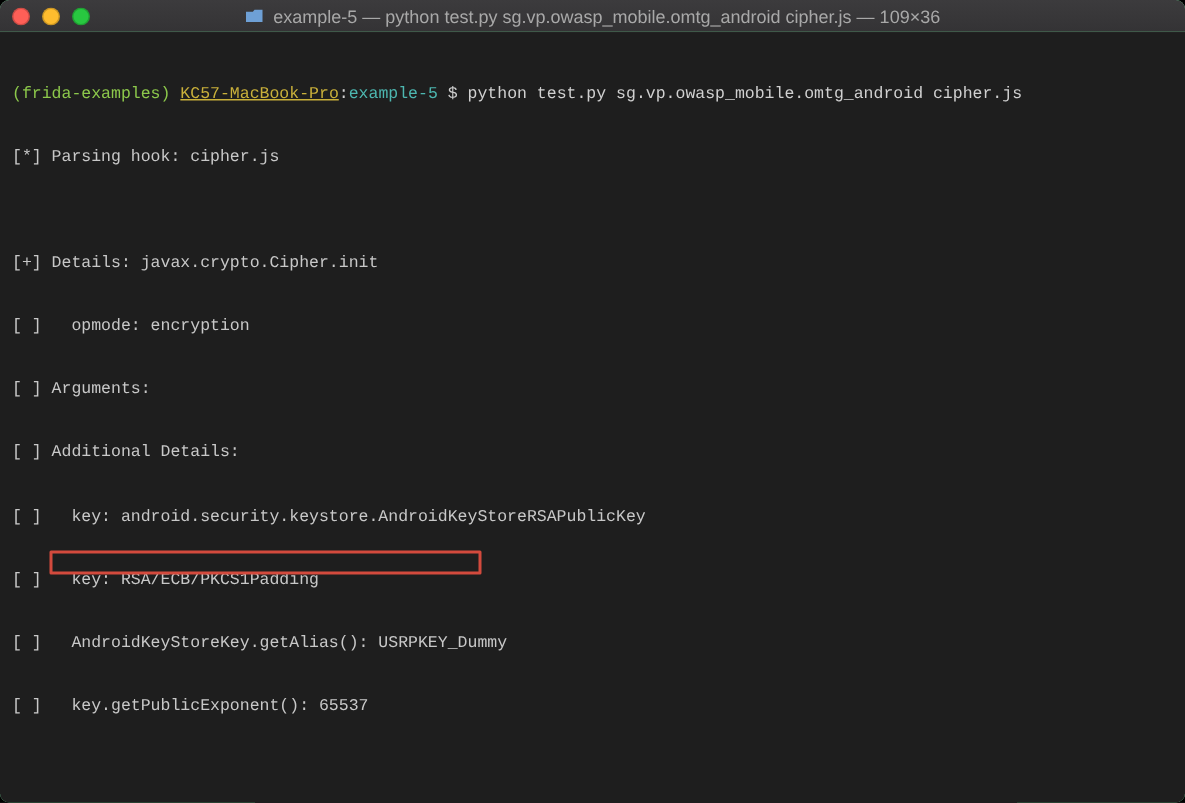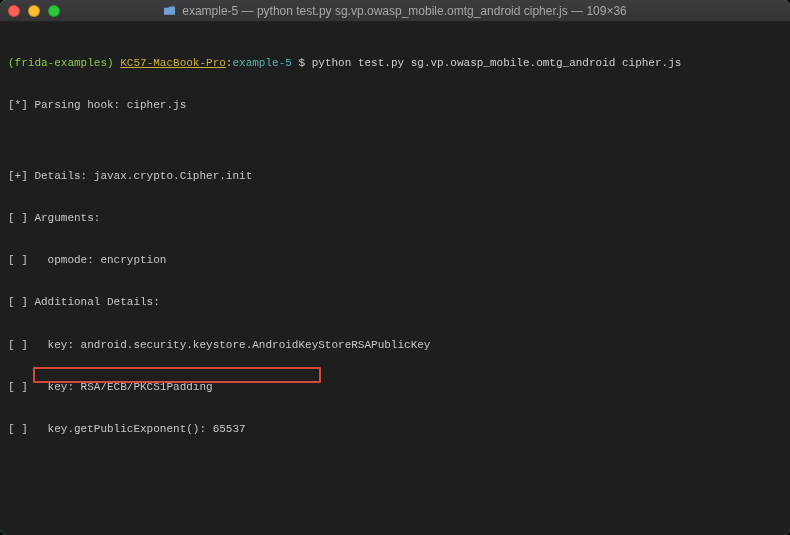--- a/index.html
+++ b/index.html
@@ -94,25 +94,26 @@
       </span>
       <span>example-5 — python test.py sg.vp.owasp_mobile.omtg_android cipher.js — 109×36</span>
     </div>
   </div>
 
   <div class="terminal">
     <div class="row"><span class="green">(frida-examples)</span> <span class="yellow">KC57-MacBook-Pro</span><span class="white">:</span><span class="cyan">example-5</span><span class="white"> $ </span><span class="white">python test.py sg.vp.owasp_mobile.omtg_android cipher.js</span></div>
     <div class="row">[*] Parsing hook: cipher.js</div>
     <div class="row"></div>
     <div class="row">[+] Details: javax.crypto.Cipher.init</div>
+    <div class="row">[ ]   opmode: encryption</div>
     <div class="row">[ ] Arguments:</div>
-    <div class="row">[ ]   opmode: encryption</div>
     <div class="row">[ ] Additional Details:</div>
     <div class="row">[ ]   key: android.security.keystore.AndroidKeyStoreRSAPublicKey</div>
     <div class="row">[ ]   key: RSA/ECB/PKCS1Padding</div>
+    <div class="row">[ ]   AndroidKeyStoreKey.getAlias(): USRPKEY_Dummy</div>
     <div class="row">[ ]   key.getPublicExponent(): 65537</div>
     
     <div class="row"></div>
     
     
     
     
     
     
     

